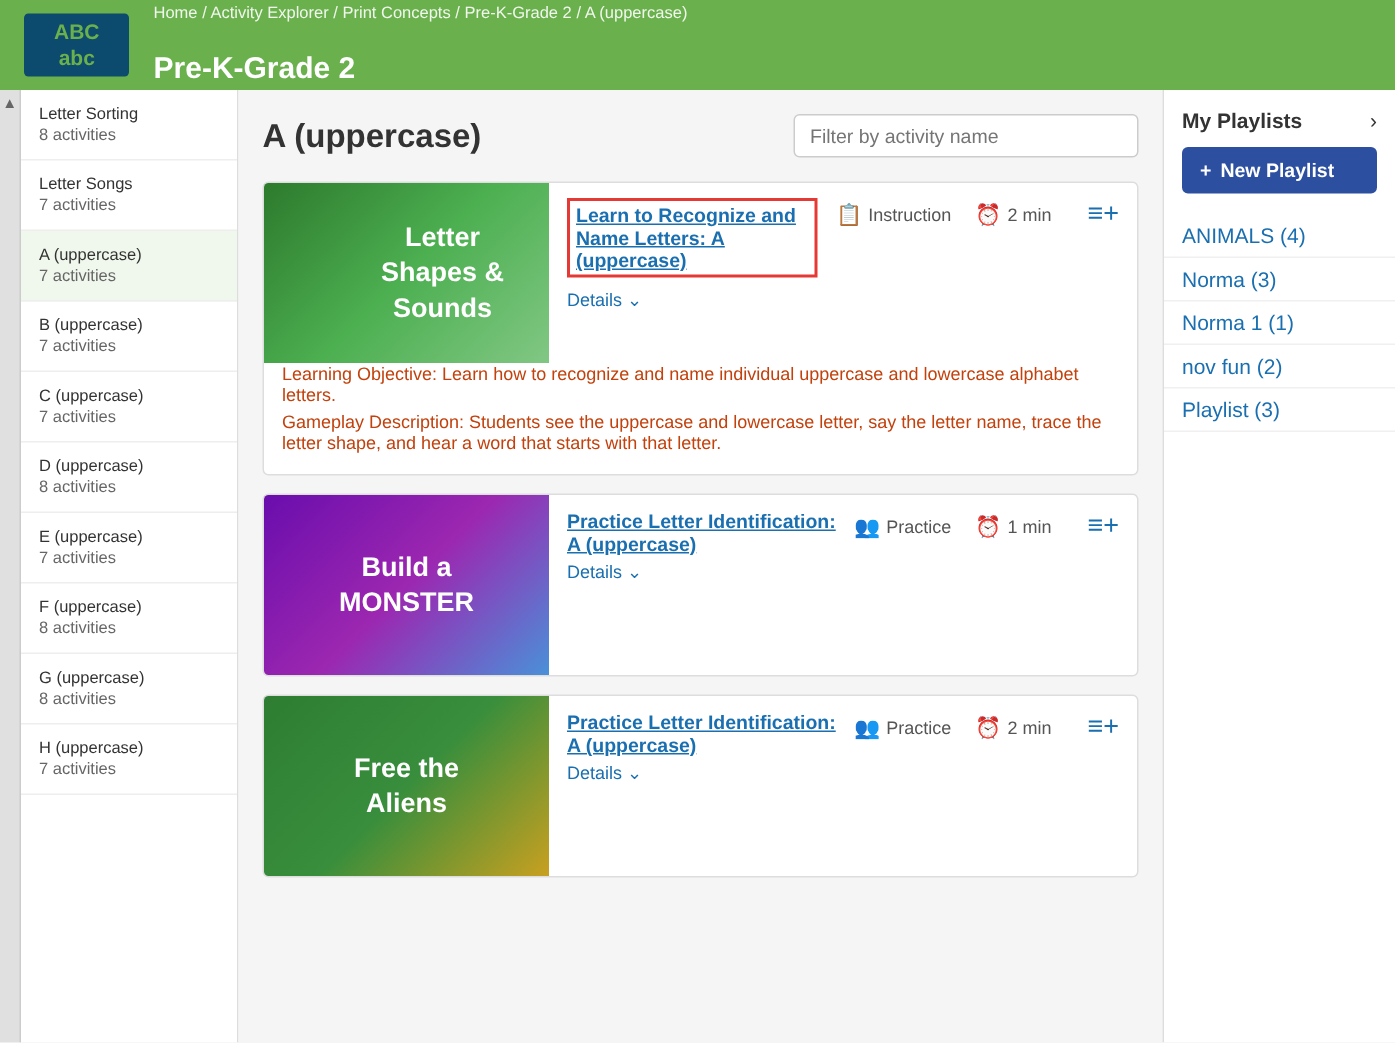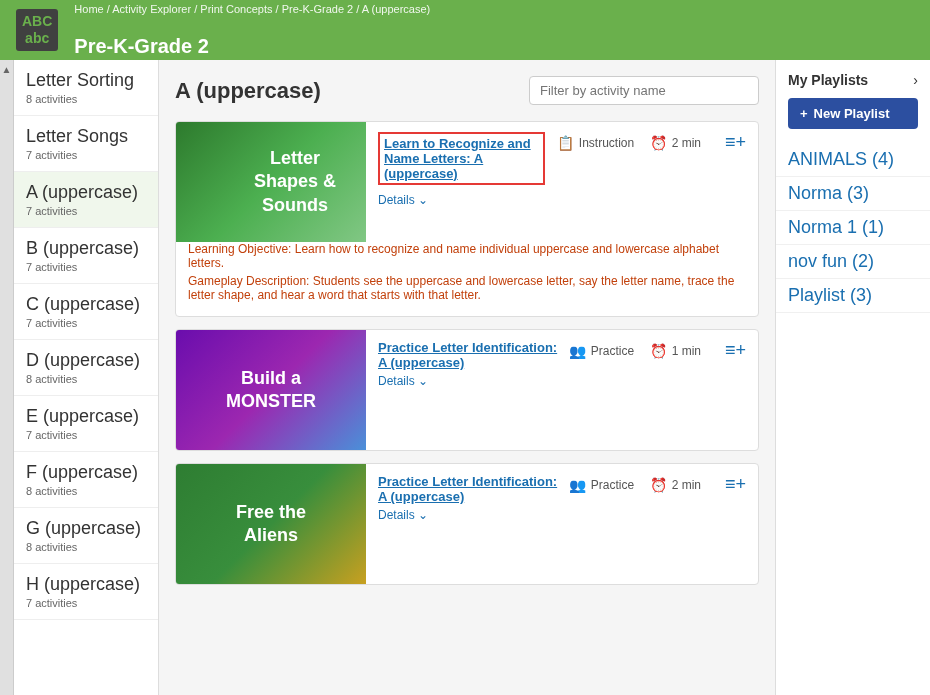--- a/index.html
+++ b/index.html
@@ -8,25 +8,25 @@
     
     .header {
       background: #6ab04c;
       padding: 8px 16px;
       display: flex;
       align-items: center;
       gap: 16px;
       height: 60px;
     }
     .logo {
-      background: #404040;
+      background: #0c4a6e;
       color: #6ab04c;
       font-weight: bold;
       font-size: 14px;
-      padding: 4px 6px;
+      padding: 4px 20px;
       border-radius: 3px;
       line-height: 1.2;
       text-align: center;
     }
     .header-right { display: flex; flex-direction: column; gap: 20px; }
     .breadcrumb { color: white; font-size: 11px; opacity: 0.9; }
     .breadcrumb a { color: white; text-decoration: none; }
     .page-header-title { color: white; font-size: 20px; font-weight: bold; }
 
     
@@ -39,21 +39,21 @@
       border-right: 1px solid #ddd;
       overflow-y: auto;
       flex-shrink: 0;
     }
     .sidebar-item {
       padding: 10px 12px;
       border-bottom: 1px solid #eee;
       cursor: pointer;
     }
     .sidebar-item.active { background: #f0f7ec; }
-    .sidebar-item-name { color: #333; font-weight: 500; font-size: 18px; }
+    .sidebar-item-name { color: #333; font-weight: 500; font-size: 11px; }
     .sidebar-item-count { color: #666; font-size: 11px; margin-top: 2px; }
     .scroll-arrow { color: #666; font-size: 10px; cursor: pointer; }
 
     
     .main {
       flex: 1;
       overflow-y: auto;
       padding: 16px;
       background: #f5f5f5;
     }
@@ -179,21 +179,21 @@
       cursor: pointer;
       font-size: 13px;
       font-weight: bold;
       display: flex;
       align-items: center;
       gap: 6px;
     }
     .playlist-item {
       padding: 6px 12px;
       color: #1a6fb0;
-      font-size: 18px;
+      font-size: 14px;
       cursor: pointer;
       border-bottom: 1px solid #f0f0f0;
     }
   </style>
 </head>
 <body>
 
 <div class="header">
   <div class="logo">
     <div>ABC</div>

